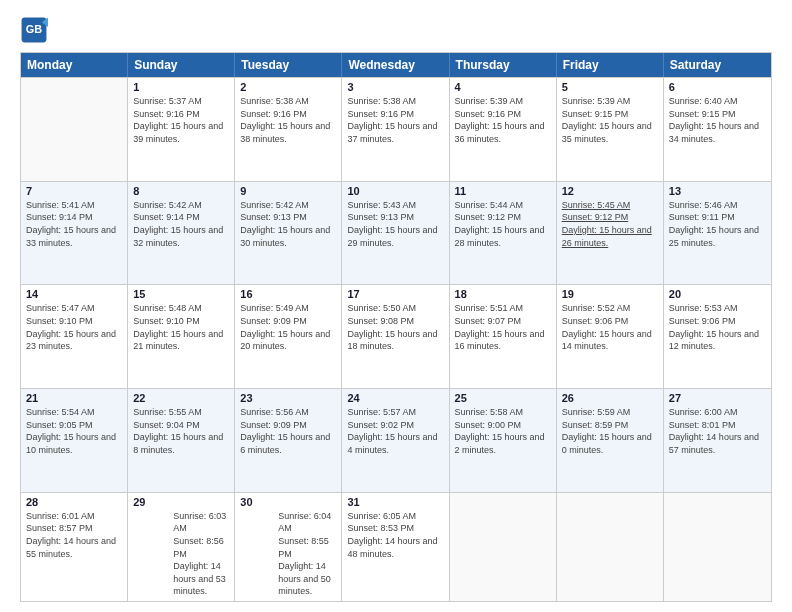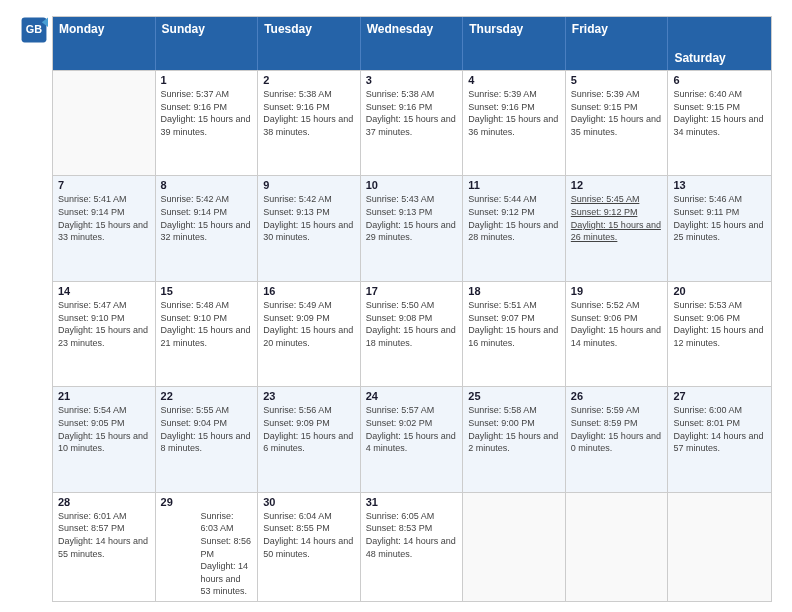--- a/index.html
+++ b/index.html
@@ -8,21 +8,21 @@
       background: #fff;
       width: 792px;
       height: 612px;
       overflow: hidden;
     }
     .page {
       width: 792px;
       height: 612px;
       padding: 16px 20px 10px 20px;
       display: flex;
-      flex-direction: row;
+      flex-direction: column;
       justify-content: center;
     }
     .header {
       display: flex;
       justify-content: space-between;
       align-items: flex-start;
       margin-bottom: 8px;
     }
     .logo {
       display: flex;
@@ -67,21 +67,21 @@
       background: #2563a8;
     }
     .cal-header-cell {
       color: #fff;
       font-size: 12px;
       font-weight: bold;
       padding: 5px 6px;
       text-align: left;
       border-right: 1px solid #4a7fc1;
     }
-    .cal-header-cell:last-child { border-right: none; margin-top: 29px; }
+    .cal-header-cell:last-child { border-right: none; }
     .cal-body {
       flex: 1;
       display: flex;
       flex-direction: column;
     }
     .cal-row {
       flex: 1;
       display: grid;
       grid-template-columns: repeat(7, 1fr);
       border-top: 1px solid #ccc;
@@ -325,21 +325,21 @@
 Daylight: 14 hours and 55 minutes.</div>
           </div>
           <div class="cal-cell">
             <div class="day-num">29</div>
             <div class="day-info" style="white-space: pre-line; margin-left: 40px;">Sunrise: 6:03 AM
 Sunset: 8:56 PM
 Daylight: 14 hours and 53 minutes.</div>
           </div>
           <div class="cal-cell">
             <div class="day-num">30</div>
-            <div class="day-info" style="white-space: pre-line;">Sunrise: 6:04 AM
+            <div class="day-info" style="white-space: pre-line; margin-left: 38px;">Sunrise: 6:04 AM
 Sunset: 8:55 PM
 Daylight: 14 hours and 50 minutes.</div>
           </div>
           <div class="cal-cell">
             <div class="day-num">31</div>
             <div class="day-info" style="white-space: pre-line;">Sunrise: 6:05 AM
 Sunset: 8:53 PM
 Daylight: 14 hours and 48 minutes.</div>
           </div>
           <div class="cal-cell empty"></div>

